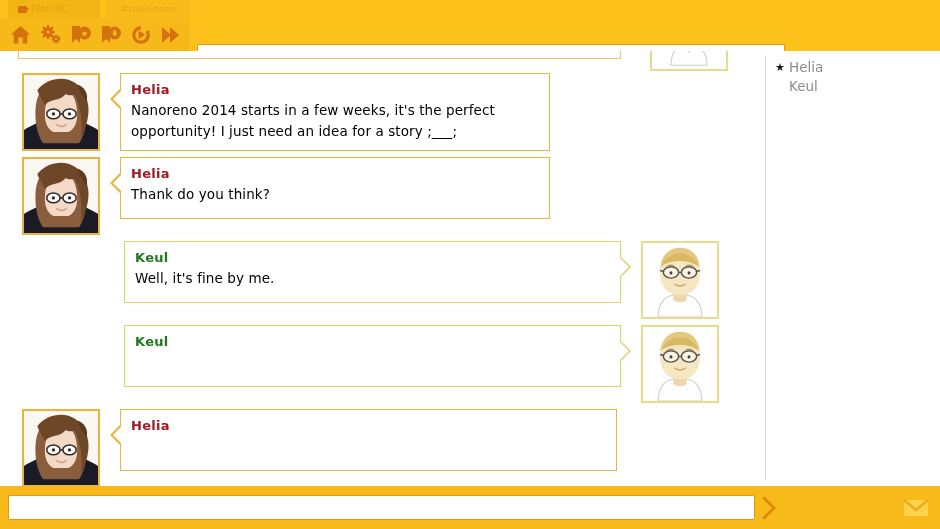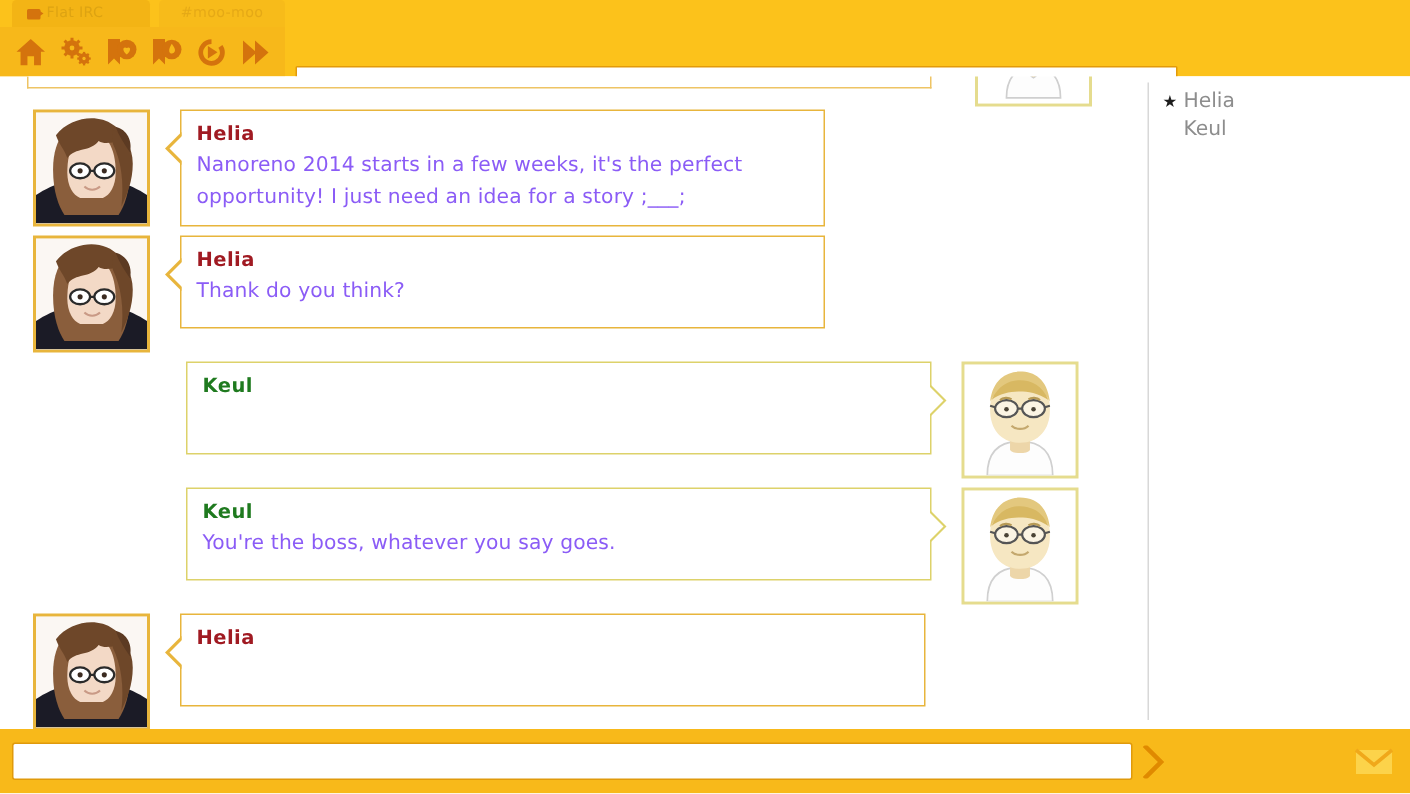--- a/index.html
+++ b/index.html
@@ -229,21 +229,21 @@
     font-weight: bold;
     letter-spacing: .3px;
     line-height: 17px;
     margin-bottom: 2px;
   }
   .speaker.helia { color: #a01a22; }
   .speaker.keul  { color: #1f7a1f; }
 
   .msg-text {
     font-size: 13.5px;
-    color: #8b5cf6;
+    color: #000000;
     line-height: 21px;
     letter-spacing: .1px;
     white-space: pre-line;
   }
 
   
   .partial-bubble {
     position: absolute;
     left: 18px; top: -14px;
     width: 603px; height: 22px;
@@ -449,20 +449,21 @@
         </div>
         <div class="bubble left-tail" style="margin-left:20px; width:430px;">
           <div class="speaker helia">Helia</div>
           <div class="msg-text">Thank do you think?</div>
         </div>
       </div>
 
       <div class="msg-row" style="top:190px;">
         <div class="bubble keul right-tail" style="margin-left:124px; width:497px;">
           <div class="speaker keul">Keul</div>
+          <div class="msg-text">Well, it's fine by me.</div>
         </div>
         <div class="avatar keul" style="margin-left:20px;">
           <svg viewBox="0 0 78 78">
             <rect width="78" height="78" fill="#ffffff"></rect>
             <path d="M16 78 C16 60 26 54 39 54 C52 54 62 60 62 78 Z" fill="#fdfdfd" stroke="#d0d0d0" stroke-width="1.2"></path>
             <path d="M32 50 L46 50 L46 60 C44 63 34 63 32 60 Z" fill="#edd6a9"></path>
             <path d="M18 32 C18 14 27 7 39 7 C51 7 60 14 60 32 C60 46 52 55 39 55 C26 55 18 46 18 32 Z" fill="#f6e7c2"></path>
             <path d="M18 26 C20 10 30 5 39 5 C49 5 58 10 60 26 C56 18 48 15 39 15 C30 15 22 18 18 26 Z" fill="#e3c87e"></path>
             <path d="M19 25 C24 14 32 11 39 11 C47 11 55 15 59 25 C52 20 44 19 39 19 C33 19 25 20 19 25 Z" fill="#d8b862"></path>
             <ellipse cx="29.5" cy="31" rx="8" ry="6" fill="#ffffff" fill-opacity=".55" stroke="#555" stroke-width="1.5"></ellipse>
@@ -475,21 +476,20 @@
             <circle cx="29.5" cy="31.5" r="1.6" fill="#4a4335"></circle>
             <circle cx="48.5" cy="31.5" r="1.6" fill="#4a4335"></circle>
             <path d="M33 43 C36 46 42 46 45 43" stroke="#c4a86e" stroke-width="1.5" fill="none"></path>
           </svg>
         </div>
       </div>
 
       <div class="msg-row" style="top:274px;">
         <div class="bubble keul right-tail" style="margin-left:124px; width:497px;">
           <div class="speaker keul">Keul</div>
-          <div class="msg-text">You're the boss, whatever you say goes.</div>
         </div>
         <div class="avatar keul" style="margin-left:20px;">
           <svg viewBox="0 0 78 78">
             <rect width="78" height="78" fill="#ffffff"></rect>
             <path d="M16 78 C16 60 26 54 39 54 C52 54 62 60 62 78 Z" fill="#fdfdfd" stroke="#d0d0d0" stroke-width="1.2"></path>
             <path d="M32 50 L46 50 L46 60 C44 63 34 63 32 60 Z" fill="#edd6a9"></path>
             <path d="M18 32 C18 14 27 7 39 7 C51 7 60 14 60 32 C60 46 52 55 39 55 C26 55 18 46 18 32 Z" fill="#f6e7c2"></path>
             <path d="M18 26 C20 10 30 5 39 5 C49 5 58 10 60 26 C56 18 48 15 39 15 C30 15 22 18 18 26 Z" fill="#e3c87e"></path>
             <path d="M19 25 C24 14 32 11 39 11 C47 11 55 15 59 25 C52 20 44 19 39 19 C33 19 25 20 19 25 Z" fill="#d8b862"></path>
             <ellipse cx="29.5" cy="31" rx="8" ry="6" fill="#ffffff" fill-opacity=".55" stroke="#555" stroke-width="1.5"></ellipse>

